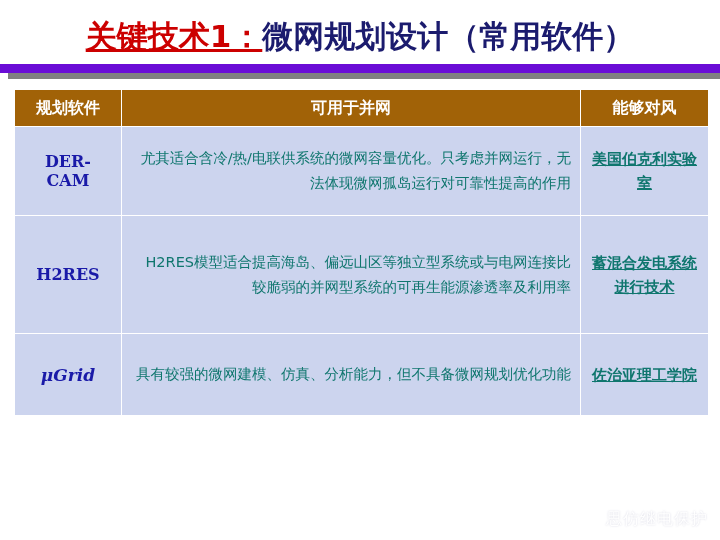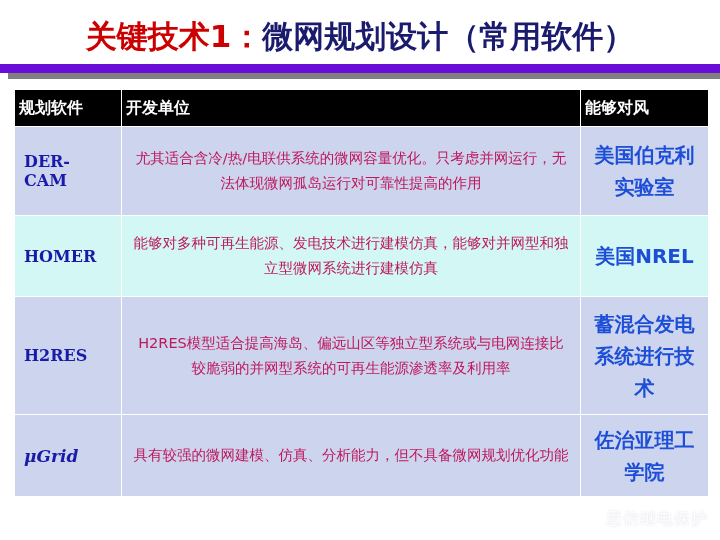--- a/index.html
+++ b/index.html
@@ -25,20 +25,21 @@
     text-align: center;
     white-space: nowrap;
     line-height: 48px;
   }
   .title-red {
     font-family: "DejaVu Sans", "Liberation Sans", sans-serif;
     font-size: 31px;
     font-weight: bold;
     color: #cc0000;
     letter-spacing: 0px;
+    text-decoration: underline;
   }
   .title-navy {
     font-family: Liberation Mono, monospace;
     font-size: 31px;
     font-weight: bold;
     color: #1b1b6e;
     letter-spacing: 0px;
   }
 
   
@@ -74,62 +75,64 @@
     width: 694px;
     border-collapse: collapse;
     table-layout: fixed;
     background: #ffffff;
   }
   #spec-table col.c-name  { width: 107px; }
   #spec-table col.c-scope { width: 459px; }
   #spec-table col.c-org   { width: 128px; }
 
   #spec-table th {
-    background: #000000;
+    background: #a16207;
     color: #ffffff;
     font-size: 16px;
     font-weight: bold;
     height: 36px;
-    text-align: left;
+    text-align: center;
     vertical-align: middle;
     border: 1px solid #ffffff;
     padding: 0 4px;
   }
   #spec-table td {
     border: 1px solid #ffffff;
     vertical-align: middle;
     padding: 6px 9px;
   }
 
   tr.row-a td { background: #ccd4ee; }
   tr.row-b td { background: #d2f7f4; }
 
   td.cell-name {
+    text-align: center;
     font-family: "DejaVu Serif", "Liberation Serif", serif;
     font-size: 16px;
     font-weight: bold;
     color: #1a1aa8;
     letter-spacing: 0px;
   }
   td.cell-name.italic {
     font-style: italic;
     font-size: 17px;
   }
   td.cell-scope {
-    text-align: center;
+    text-align: right;
     font-size: 14.5px;
-    color: #be185d;
+    color: #0f766e;
     line-height: 1.72;
   }
   td.cell-org {
     text-align: center;
-    font-size: 20px;
-    font-weight: bold;
-    color: #1d4ed8;
+    font-size: 15px;
+    font-weight: bold;
+    color: #0f766e;
     line-height: 1.6;
+    text-decoration: underline;
   }
 
   
   tr.r1 td { height: 76px; }
   tr.r2 td { height: 68px; }
   tr.r3 td { height: 105px; }
   tr.r4 td { height: 70px; }
   tr.r5 td { height: 69px; }
 
   
@@ -192,34 +195,29 @@
 
 <table id="spec-table">
   <colgroup>
     <col class="c-name">
     <col class="c-scope">
     <col class="c-org">
   </colgroup>
   <thead>
     <tr>
       <th>规划软件</th>
-      <th>开发单位</th>
+      <th>可用于并网</th>
       <th>能够对风</th>
     </tr>
   </thead>
   <tbody>
     <tr class="row-a r1">
       <td class="cell-name">DER-CAM</td>
       <td class="cell-scope">尤其适合含冷/热/电联供系统的微网容量优化。只考虑并网运行，无法体现微网孤岛运行对可靠性提高的作用</td>
       <td class="cell-org">美国伯克利实验室</td>
-    </tr>
-    <tr class="row-b r2">
-      <td class="cell-name">HOMER</td>
-      <td class="cell-scope">能够对多种可再生能源、发电技术进行建模仿真，能够对并网型和独立型微网系统进行建模仿真</td>
-      <td class="cell-org">美国NREL</td>
     </tr>
     <tr class="row-a r3">
       <td class="cell-name">H2RES</td>
       <td class="cell-scope">H2RES模型适合提高海岛、偏远山区等独立型系统或与电网连接比较脆弱的并网型系统的可再生能源渗透率及利用率</td>
       <td class="cell-org">蓄混合发电系统进行技术</td>
     </tr>
     <tr class="row-a r5">
       <td class="cell-name italic">μGrid</td>
       <td class="cell-scope">具有较强的微网建模、仿真、分析能力，但不具备微网规划优化功能</td>
       <td class="cell-org">佐治亚理工学院</td>

